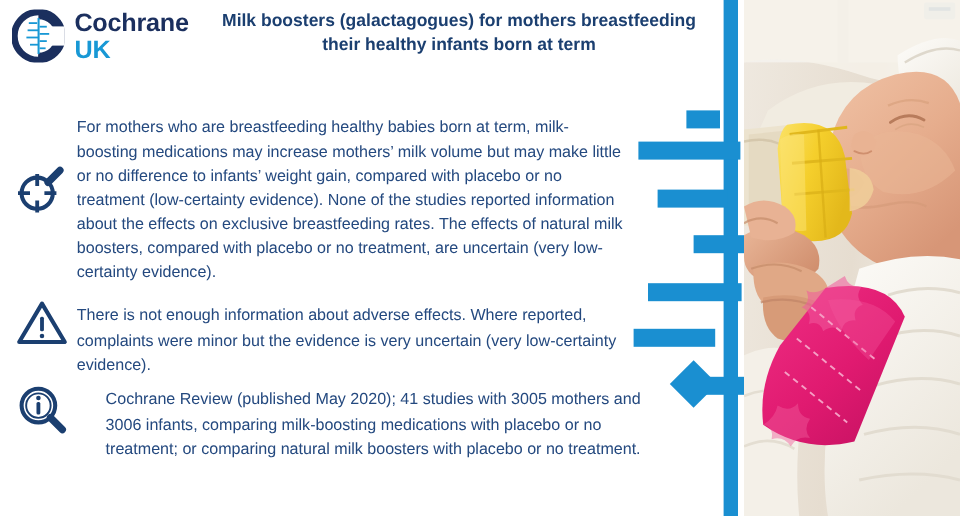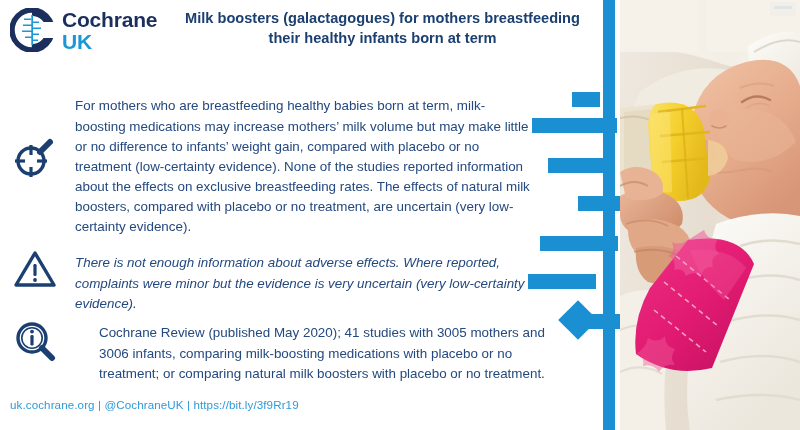--- a/index.html
+++ b/index.html
@@ -71,32 +71,32 @@
     position: absolute;
     left: 9px;
     width: 52px;
     display: flex;
     justify-content: center;
   }
   .icon-cell svg { display: block; }
 
   .para {
     position: absolute;
-    left: 75px;
+    left: 64px;
     width: 460px;
     font-size: 13.4px;
     line-height: 1.50;
     color: #24497f;
   }
 
   #icon-target  { top: 136px; }
   #para-key     { top: 83px; }
 
   #icon-warning { top: 250px; }
-  #para-adverse { top: 240px; font-style: italic; }
+  #para-adverse { top: 240px; }
 
   #icon-info    { top: 320px; }
   #para-review  { top: 310px; margin-left: 24px; }
 
   #footer {
     position: absolute;
     left: 10px;
     top: 398px;
     font-size: 11.6px;
     color: #2e9ad8;
@@ -209,21 +209,20 @@
     <svg width="42" height="42" viewBox="0 0 42 42" aria-hidden="true">
       <circle cx="18" cy="18" r="14" fill="none" stroke="#1b3f70" stroke-width="3.4"></circle>
       <line x1="28" y1="28" x2="38" y2="38" stroke="#1b3f70" stroke-width="6" stroke-linecap="round"></line>
       <circle cx="18" cy="18" r="10.2" fill="none" stroke="#1b3f70" stroke-width="1.6"></circle>
       <circle cx="18" cy="11.6" r="1.9" fill="#1b3f70"></circle>
       <rect x="16.4" y="15" width="3.2" height="10.5" rx="1.3" fill="#1b3f70"></rect>
     </svg>
   </div>
   <p class="para" id="para-review">Cochrane Review (published May 2020); 41 studies with 3005 mothers and 3006 infants, comparing milk-boosting medications with placebo or no treatment; or comparing natural milk boosters with placebo or no treatment.</p>
 
-  <div id="footer">uk.cochrane.org | @CochraneUK | https://bit.ly/3f9Rr19</div>
 
   <div id="forest">
     <div id="faxis"></div>
     <div class="fbar" style="left:44px;  top:92px;  width:28px;"></div>
     <div class="fbar" style="left:4px;   top:118px; width:85px;"></div>
     <div class="fbar" style="left:20px;  top:158px; width:58px;"></div>
     <div class="fbar" style="left:50px;  top:196px; width:42px;"></div>
     <div class="fbar" style="left:12px;  top:236px; width:78px;"></div>
     <div class="fbar" style="left:0px;   top:274px; width:68px;"></div>
     <div class="fbar" style="left:58px;  top:314px; width:34px;"></div>

